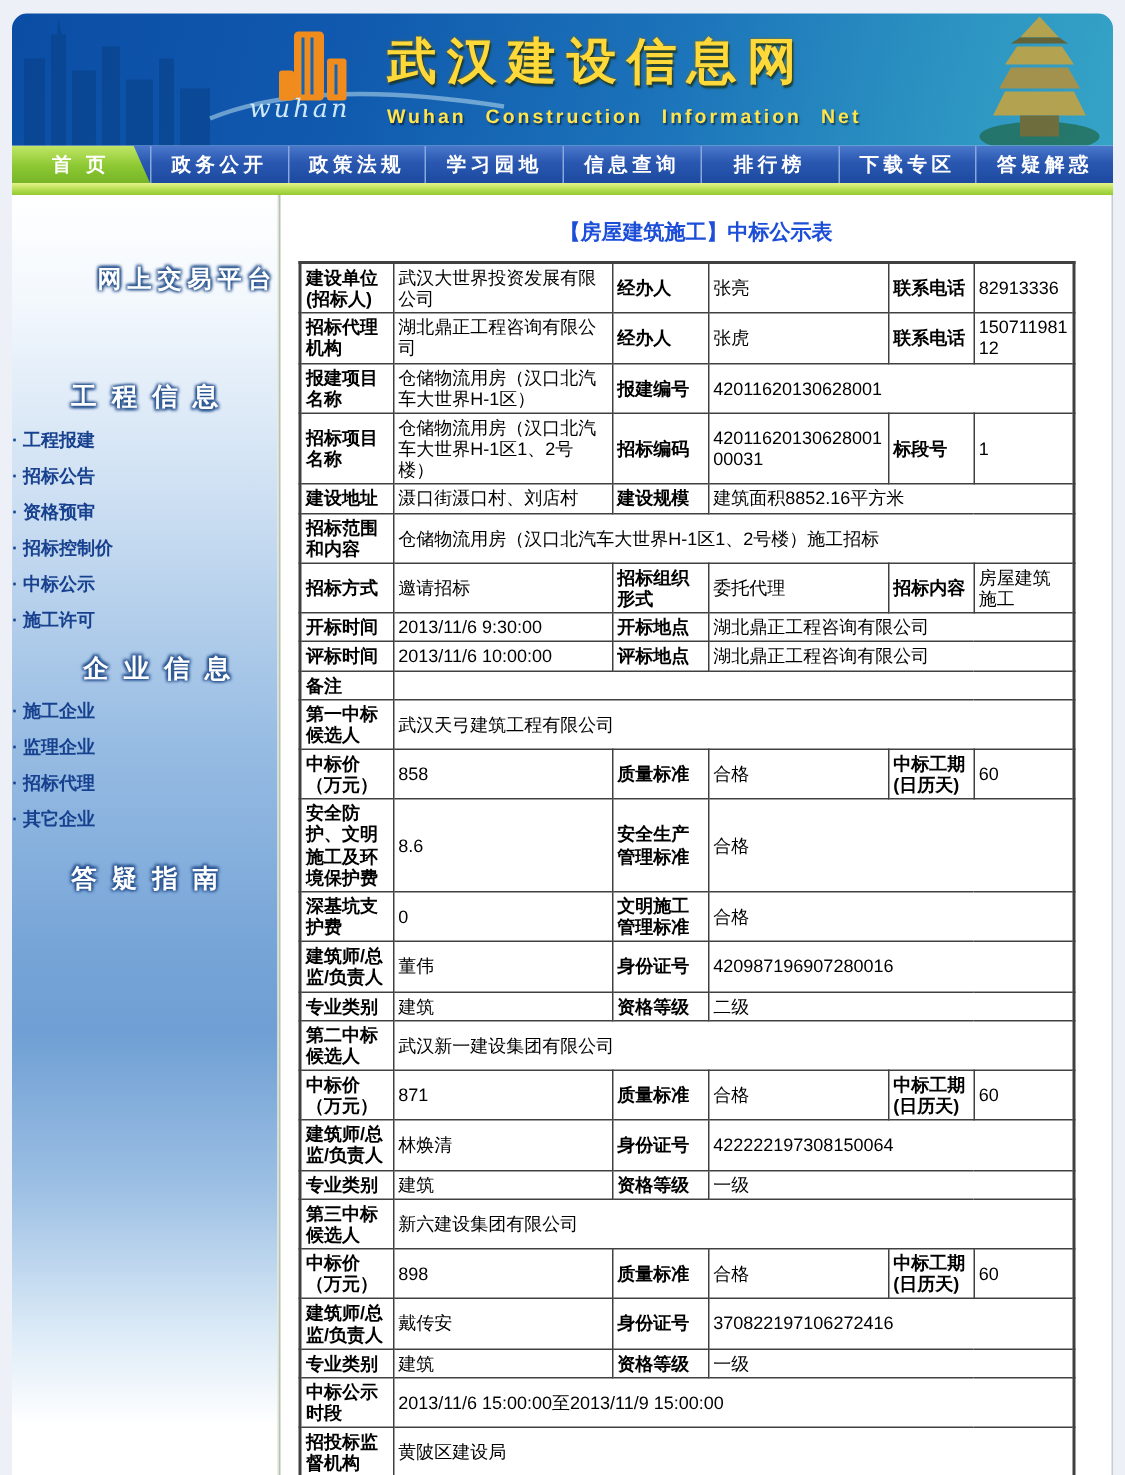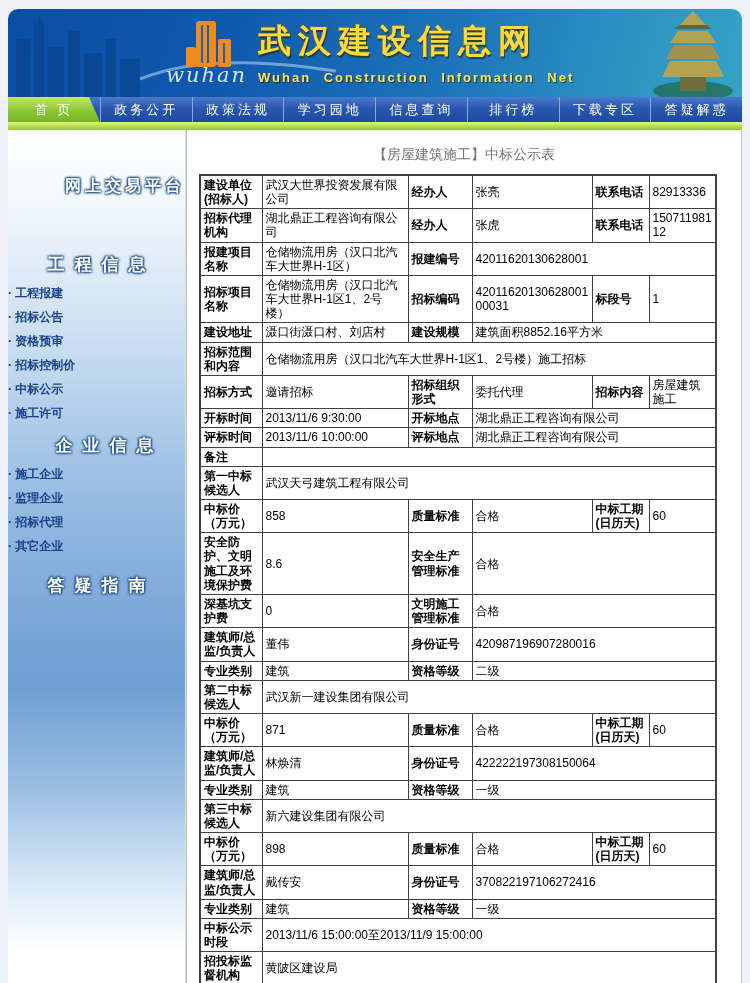--- a/index.html
+++ b/index.html
@@ -7,31 +7,31 @@
   body { width:750px; min-height:983px; margin:0 auto; font-family:"Liberation Sans", sans-serif; }
   .page { padding:9px 8px 0 8px; }
 
   
   .header { position:relative; height:88px; border-radius:10px 10px 0 0; overflow:hidden;
     background:linear-gradient(105deg,#0b4da5 0%,#1059ae 30%,#1c74ba 60%,#2d95c2 85%,#35a3c6 100%); }
   .header svg.deco { position:absolute; top:0; }
   .brand { position:relative; display:flex; align-items:flex-start; padding:10px 0 0 172px; }
   .logo-wrap { width:64px; position:relative; }
   .logo-script { position:absolute; left:-14px; top:44px; font-family:"DejaVu Serif", serif; font-style:italic;
-    font-size:21px; color:#cfe9f8; letter-spacing:2px; }
+    font-size:17px; color:#cfe9f8; letter-spacing:2px; }
   .titles { margin-left:14px; }
   .site-title { font-size:33px; font-weight:bold; color:#ffd83a; letter-spacing:7px;
     text-shadow:1px 2px 1px rgba(20,40,10,.65), 0 0 2px #8a6d00; }
   .site-subtitle { margin-top:6px; font-size:13px; font-weight:bold; color:#ffe44d; letter-spacing:2px; word-spacing:7px;
     text-shadow:1px 1px 1px rgba(0,0,0,.5); }
 
   
   .nav { display:flex; height:25px; background:linear-gradient(#4a79cc,#2a57b0 45%,#1d4aa0); }
   .tab { flex:1; display:flex; align-items:center; justify-content:center; color:#fff; font-size:13px;
-    font-weight:normal; letter-spacing:3px; cursor:pointer; }
+    font-weight:bold; letter-spacing:3px; cursor:pointer; }
   .tab + .tab { border-left:1px solid #8aa6dd; }
   .tab.active { flex:0 0 92px; border-left:none; color:#fff;
     background:linear-gradient(#c2e668,#8cc832 55%,#76b527); clip-path:polygon(0 0,calc(100% - 11px) 0,100% 100%,0 100%); }
   .green-strip { height:8px; background:linear-gradient(#e6f388,#b4dd50 55%,#95c933); }
 
   
   .content { display:flex; min-height:733px; background:#fff; }
   .sidebar { width:178px; flex:0 0 178px; border-right:1px solid #d9e2cf;
     background:linear-gradient(180deg,#ffffff 0%,#f3f8fd 8%,#cbdef2 24%,#97bce3 42%,#76a4d7 58%,#6f9fd4 64%,#9dc0e4 76%,#dcebf7 87%,#ffffff 94%,#ffffff 100%); }
   .side-platform { margin-top:46px; text-align:right; color:#fff; font-size:16px; font-weight:bold; letter-spacing:4px;
@@ -42,21 +42,21 @@
   .side-sections > div:nth-child(3) { margin-top:9px;padding-left:26px; }
   .side-sections > div:nth-child(5) { margin-top:16px; }
   .side-sections > div:nth-child(7) { margin-top:58px; }
   .side-links { margin-top:5px; }
   .side-link { display:block; line-height:24px; font-size:12px; font-weight:bold;
     color:#17418f; text-decoration:none; cursor:pointer; }
   .side-link::before { content:"· "; }
 
   .main { flex:1; background:#fff; border-left:1px solid #b9c1b6; border-right:1px solid #c3cbd6;
     border-bottom:1px solid #a9b1bb; padding-top:16px; }
-  .table-title { text-align:center; font-size:14px; font-weight:400; color:#737373; margin-bottom:10px; }
+  .table-title { text-align:center; font-size:14px; font-weight:700; color:#1d4ed8; margin-bottom:10px; }
   table.bid { width:516px; margin:0 14px 14px 12px; border-collapse:collapse; border:2px solid #404040;
     table-layout:fixed; font-size:12px; line-height:1.18; }
   table.bid th, table.bid td { border:1px solid #404040; padding:2px 3px; vertical-align:middle;
     word-break:break-all; overflow-wrap:anywhere; }
   table.bid th { font-weight:bold; text-align:left; color:#000; }
   table.bid td { color:#000; }
   table.bid td:empty::after { content:"\00a0"; }
 </style>
 </head>
 <body>

